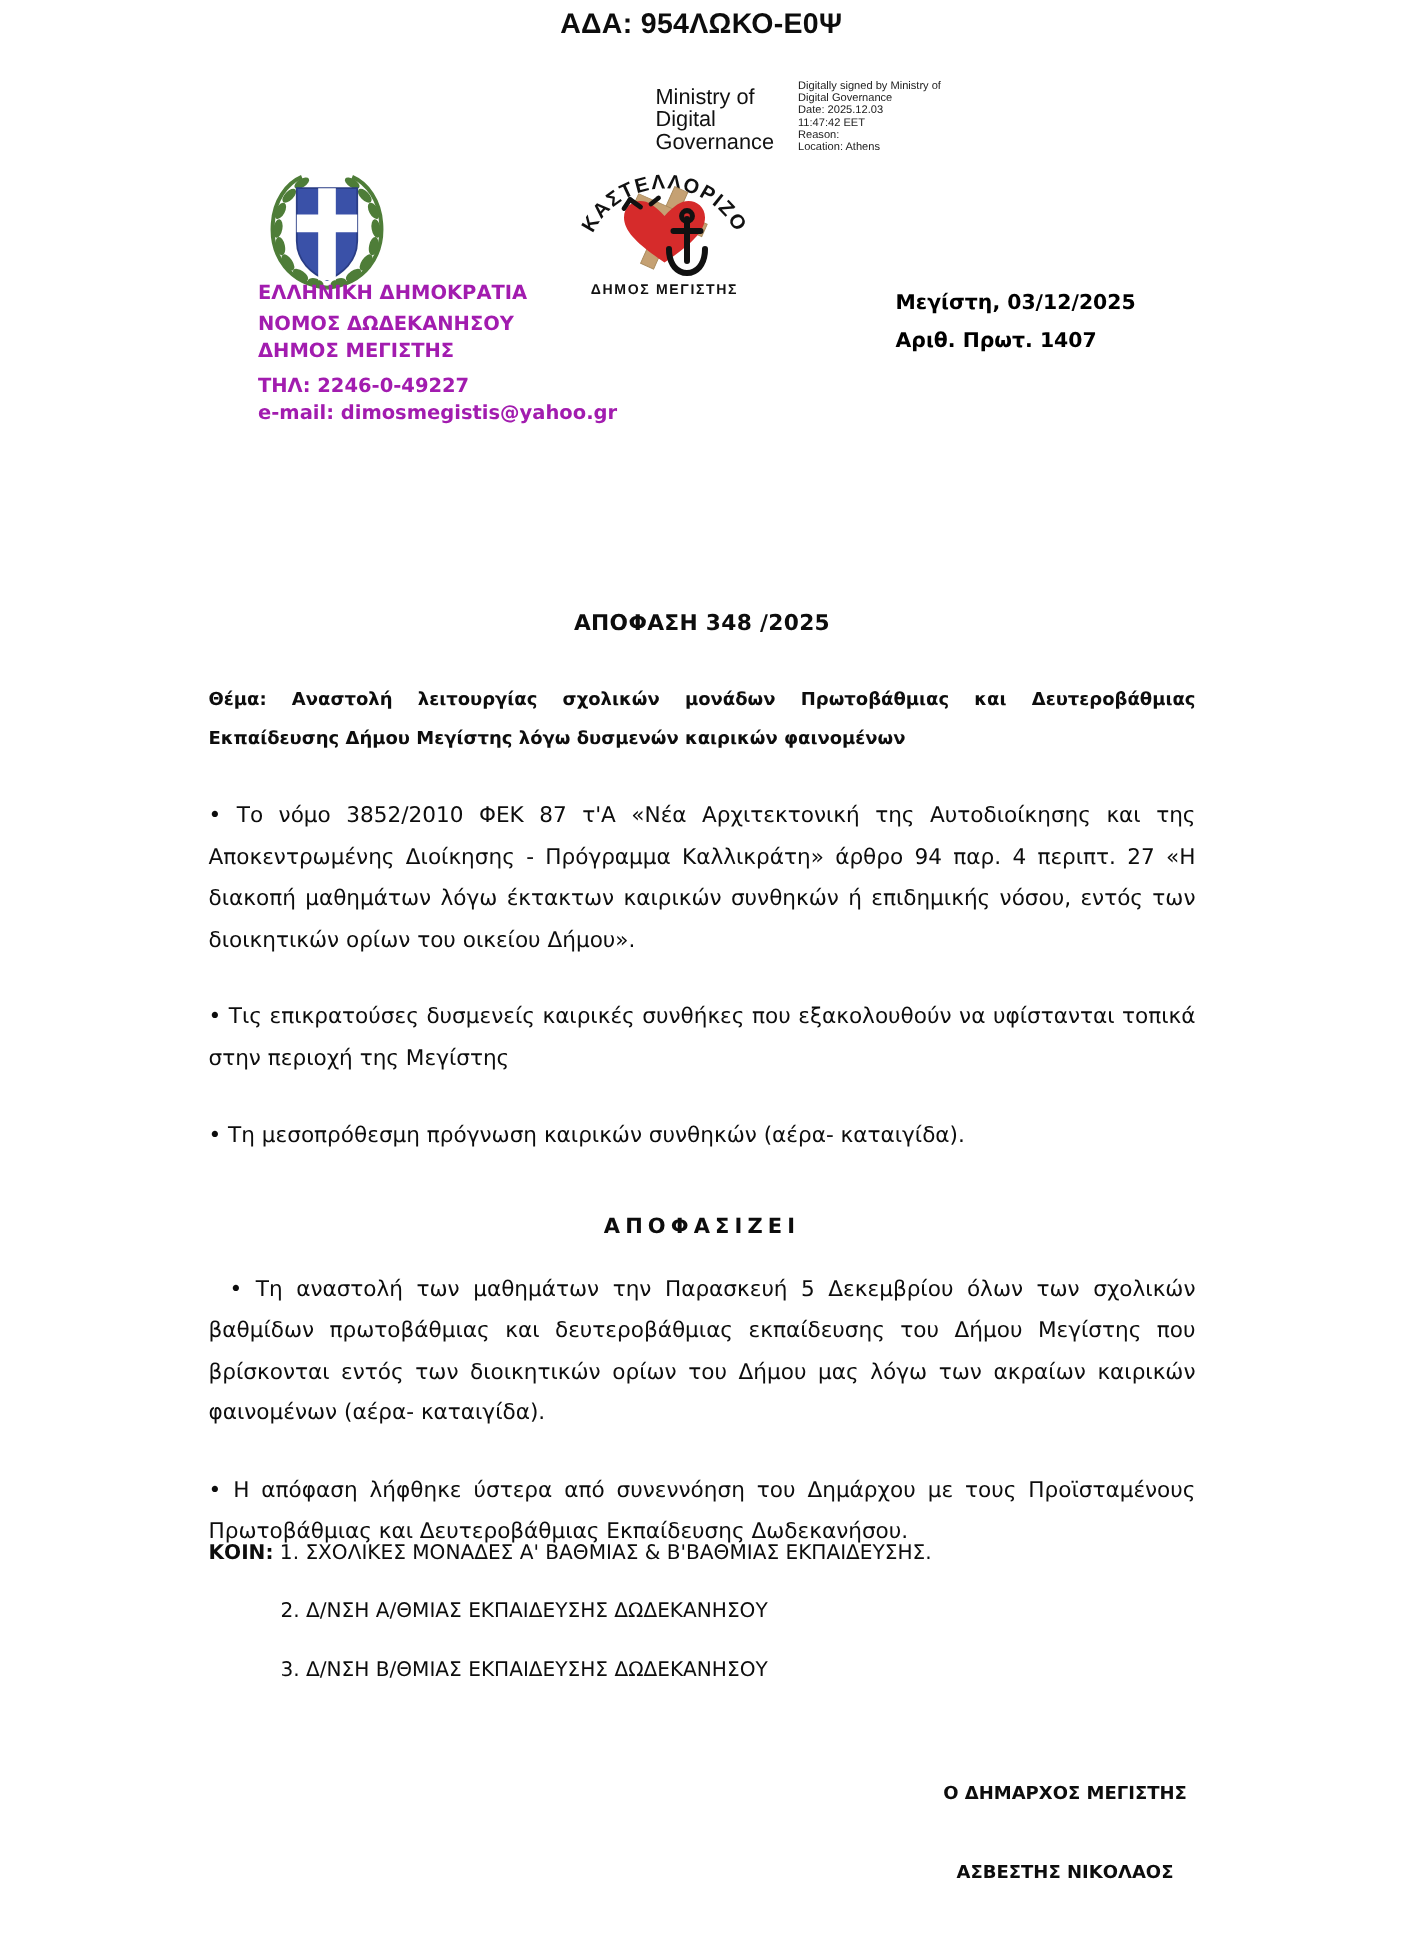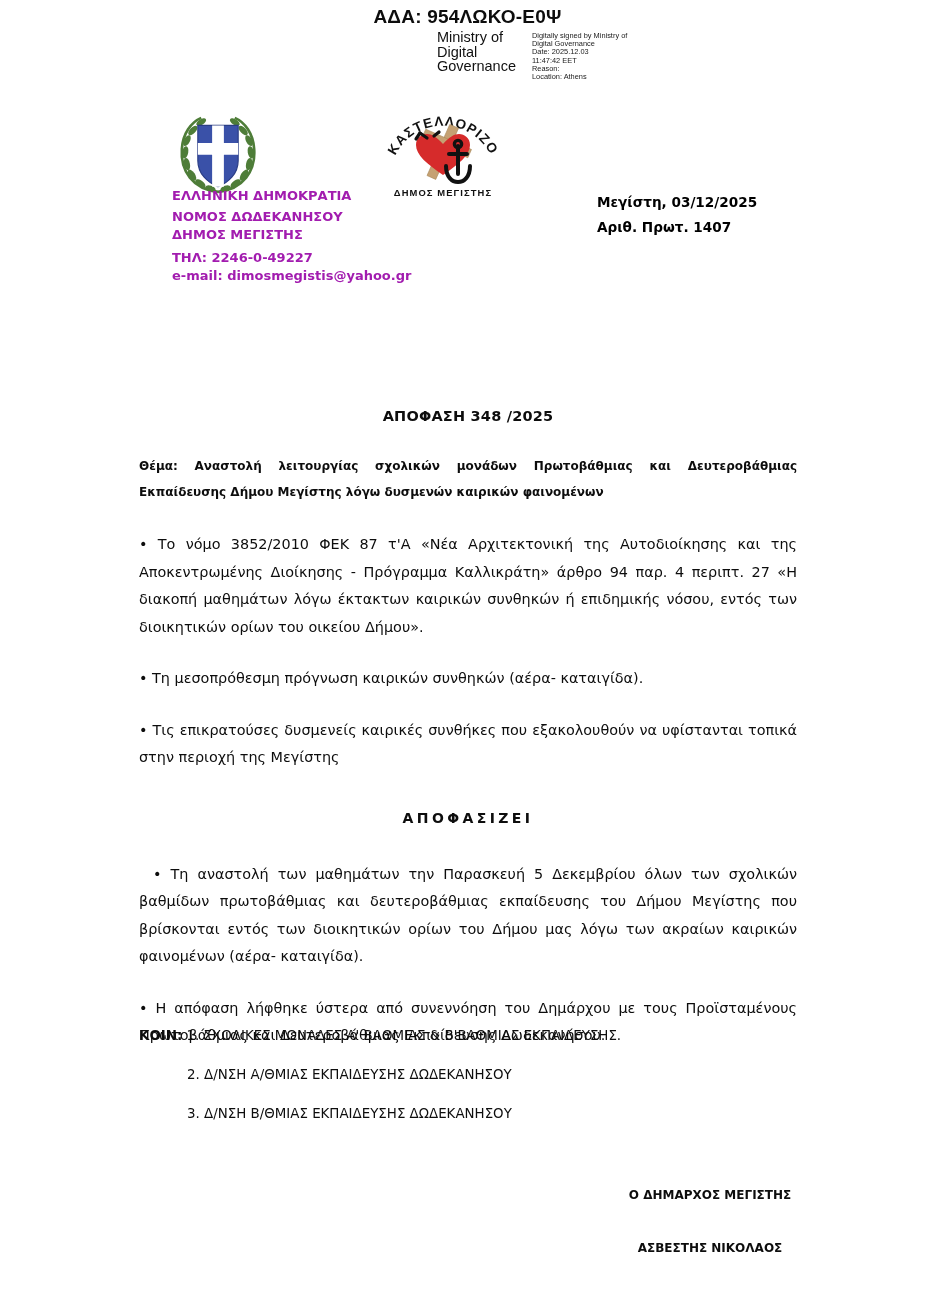--- a/index.html
+++ b/index.html
@@ -30,24 +30,24 @@
     text-align: center;
     font-size: 19px;
     font-weight: 700;
     letter-spacing: 0.2px;
     font-family: "Liberation Sans", sans-serif;
   }
 
   
   .sig-wrap {
     position: absolute;
-    top: 30px;
+    top: 51px;
     left: 437px;
     display: flex;
-    align-items: flex-start;
+    align-items: flex-end;
     gap: 7px;
   }
   .sig-title {
     font-family: "Liberation Sans", sans-serif;
     font-size: 14.5px;
     line-height: 14.6px;
     font-weight: 400;
     color: #111;
     width: 88px;
   }
@@ -133,21 +133,21 @@
     margin-bottom: 24px;
   }
   .para.nojust { text-align: left; }
   .decides {
     text-align: center;
     font-weight: 700;
     font-size: 14px;
     letter-spacing: 3.4px;
     font-family: "DejaVu Sans", sans-serif;
     margin-top: 38px;
-    margin-bottom: 35px;
+    margin-bottom: 21px;
   }
   .para-indent { text-indent: 14px; }
 
   
   .koin {
     position: absolute;
     top: 1028px;
     left: 139px;
     width: 700px;
     font-size: 13.4px;
@@ -263,22 +263,22 @@
 
   <div class="header-right">
     <div>Μεγίστη, 03/12/2025</div>
     <div>Αριθ. Πρωτ. 1407</div>
   </div>
 
   <div class="body-area">
     <div class="decision-no">ΑΠΟΦΑΣΗ  348 /2025</div>
     <div class="subject">Θέμα: Αναστολή λειτουργίας σχολικών μονάδων Πρωτοβάθμιας και Δευτεροβάθμιας Εκπαίδευσης Δήμου Μεγίστης λόγω δυσμενών καιρικών φαινομένων</div>
     <div class="para">• Το νόμο 3852/2010 ΦΕΚ 87 τ'Α «Νέα Αρχιτεκτονική της Αυτοδιοίκησης και της Αποκεντρωμένης Διοίκησης - Πρόγραμμα Καλλικράτη» άρθρο 94 παρ. 4 περιπτ. 27 «Η διακοπή μαθημάτων λόγω έκτακτων καιρικών συνθηκών ή επιδημικής νόσου, εντός των διοικητικών ορίων του οικείου Δήμου».</div>
+    <div class="para">• Τις επικρατούσες δυσμενείς καιρικές συνθήκες που εξακολουθούν να υφίστανται τοπικά στην περιοχή της Μεγίστης</div>
     <div class="para nojust">• Τη μεσοπρόθεσμη πρόγνωση καιρικών συνθηκών (αέρα- καταιγίδα).</div>
-    <div class="para">• Τις επικρατούσες δυσμενείς καιρικές συνθήκες που εξακολουθούν να υφίστανται τοπικά στην περιοχή της Μεγίστης</div>
     <div class="decides">ΑΠΟΦΑΣΙΖΕΙ</div>
     <div class="para para-indent">• Τη αναστολή των μαθημάτων την Παρασκευή 5 Δεκεμβρίου όλων των σχολικών βαθμίδων πρωτοβάθμιας και δευτεροβάθμιας εκπαίδευσης του Δήμου Μεγίστης που βρίσκονται εντός των διοικητικών ορίων του Δήμου μας λόγω των ακραίων καιρικών φαινομένων (αέρα- καταιγίδα).</div>
     <div class="para">• Η απόφαση λήφθηκε ύστερα από συνεννόηση του Δημάρχου με τους Προϊσταμένους Πρωτοβάθμιας και Δευτεροβάθμιας Εκπαίδευσης Δωδεκανήσου.</div>
   </div>
 
   <div class="koin">
     <div class="koin-line">
       <span class="koin-label">ΚΟΙΝ:</span>
       <span>1. ΣΧΟΛΙΚΕΣ ΜΟΝΑΔΕΣ Α' ΒΑΘΜΙΑΣ &amp;  Β'ΒΑΘΜΙΑΣ ΕΚΠΑΙΔΕΥΣΗΣ.</span>
     </div>

